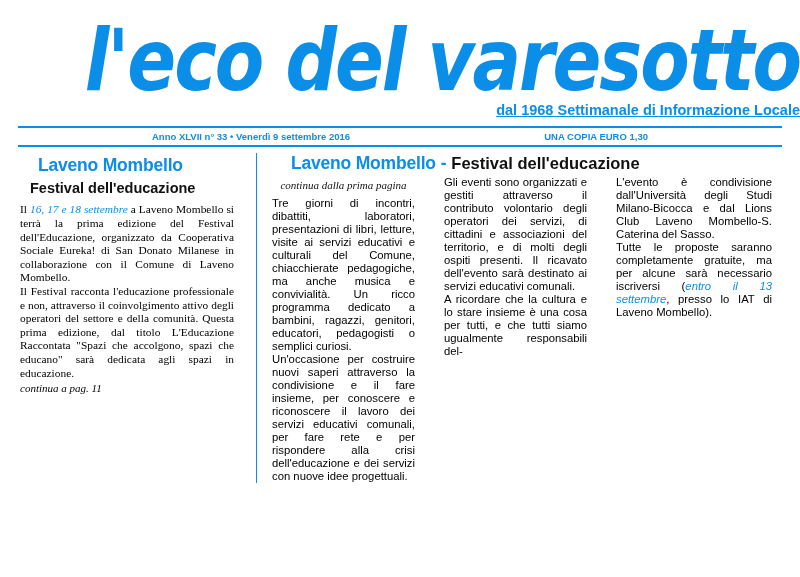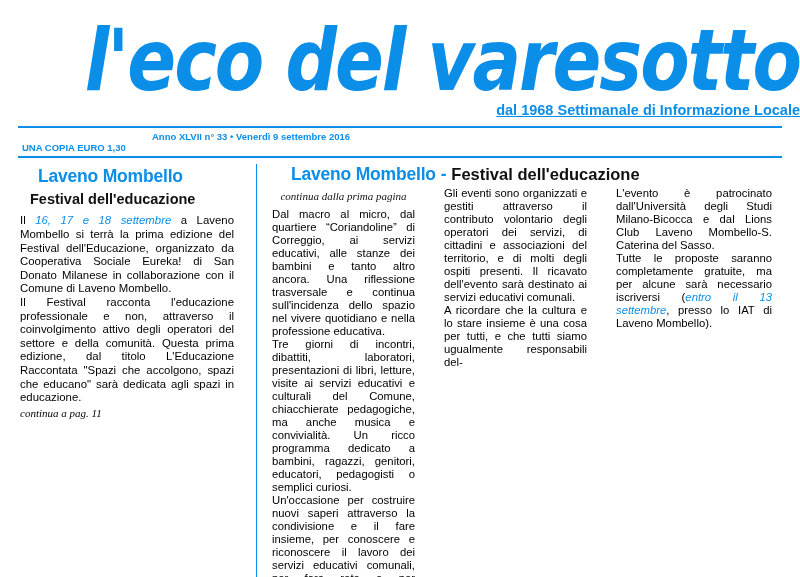--- a/index.html
+++ b/index.html
@@ -55,21 +55,20 @@
     margin: 8px 18px 0 18px;
   }
   .issueline {
     display: flex;
     justify-content: space-between;
     align-items: baseline;
     margin: 3px 22px 3px 22px;
     font-size: 9.5px;
     font-weight: bold;
     color: #0b8ee8;
-    flex-direction: column;
   }
   .issueline .left { padding-left: 130px; }
   .issueline .right { padding-right: 130px; }
   .rule-bottom {
     border-top: 2px solid #0b8ee8;
     margin: 0 18px 0 18px;
   }
 
   
   .content {
@@ -150,21 +149,21 @@
   .bcol:last-child { padding-right: 0; }
 
   p.body {
     font-family: "Liberation Sans", sans-serif;
     font-size: 11.3px;
     line-height: 13px;
     text-align: justify;
     margin: 0;
     hyphens: auto;
   }
-  .col-1 p.body { font-size: 11.4px; line-height: 13.6px; }
+  .col-1 p.body { font-size: 11.4px; line-height: 13.6px; font-family: Liberation Serif, serif; }
   .bluelink { color: #0b8ee8; font-style: italic; }
   .contin {
     font-family: "Liberation Serif", serif;
     font-style: italic;
     font-size: 11px;
     text-align: left;
     margin: 2px 0 0 0;
   }
   .vdiv {
     position: absolute;
@@ -204,31 +203,30 @@
     <div class="col col-rest">
       <div class="vdiv" style="left:0;"></div>
       <div class="headline-2-wrap">
         <span class="headline-2">Laveno Mombello</span><span class="headline-2-dash"> - </span><span class="headline-2-tail">Festival dell'educazione</span>
       </div>
 
       <div class="body-cols">
 
         <div class="bcol">
           <div class="kicker">continua dalla prima pagina</div>
-          <p class="body">Dal macro al micro, dal quartiere “Coriandoline” di Correggio, ai servizi educativi, alle stanze dei bambini e tanto altro ancora. Una riflessione trasversale e continua sull'incidenza dello spazio nel vivere quotidiano e nella professione educativa.</p>
           <p class="body">Tre giorni di incontri, dibattiti, laboratori, presentazioni di libri, letture, visite ai servizi educativi e culturali del Comune, chiacchierate pedagogiche, ma anche musica e convivialità. Un ricco programma dedicato a bambini, ragazzi, genitori, educatori, pedagogisti o semplici curiosi.</p>
           <p class="body">Un'occasione per costruire nuovi saperi attraverso la condivisione e il fare insieme, per conoscere e riconoscere il lavoro dei servizi educativi comunali, per fare rete e per rispondere alla crisi dell'educazione e dei servizi con nuove idee progettuali.</p>
         </div>
 
         <div class="bcol">
           <p class="body">Gli eventi sono organizzati e gestiti attraverso il contributo volontario degli operatori dei servizi, di cittadini e associazioni del territorio, e di molti degli ospiti presenti. Il ricavato dell'evento sarà destinato ai servizi educativi comunali.</p>
           <p class="body">A ricordare che la cultura e lo stare insieme è una cosa per tutti, e che tutti siamo ugualmente responsabili del-</p>
         </div>
 
         <div class="bcol">
-          <p class="body">L'evento è patrocinato dall'Università degli Studi Milano-Bicocca e dal Lions Club Laveno Mombello-S. Caterina del Sasso.</p>
+          <p class="body">L'evento è condivisione dall'Università degli Studi Milano-Bicocca e dal Lions Club Laveno Mombello-S. Caterina del Sasso.</p>
           <p class="body"><span>Tutte le proposte saranno completamente gratuite, ma per alcune sarà necessario iscriversi (</span><span class="bluelink">entro il 13 settembre</span><span>, presso lo IAT di Laveno Mombello).</span></p>
         </div>
 
       </div>
     </div>
   </div>
 </div>
 
 </body></html>

